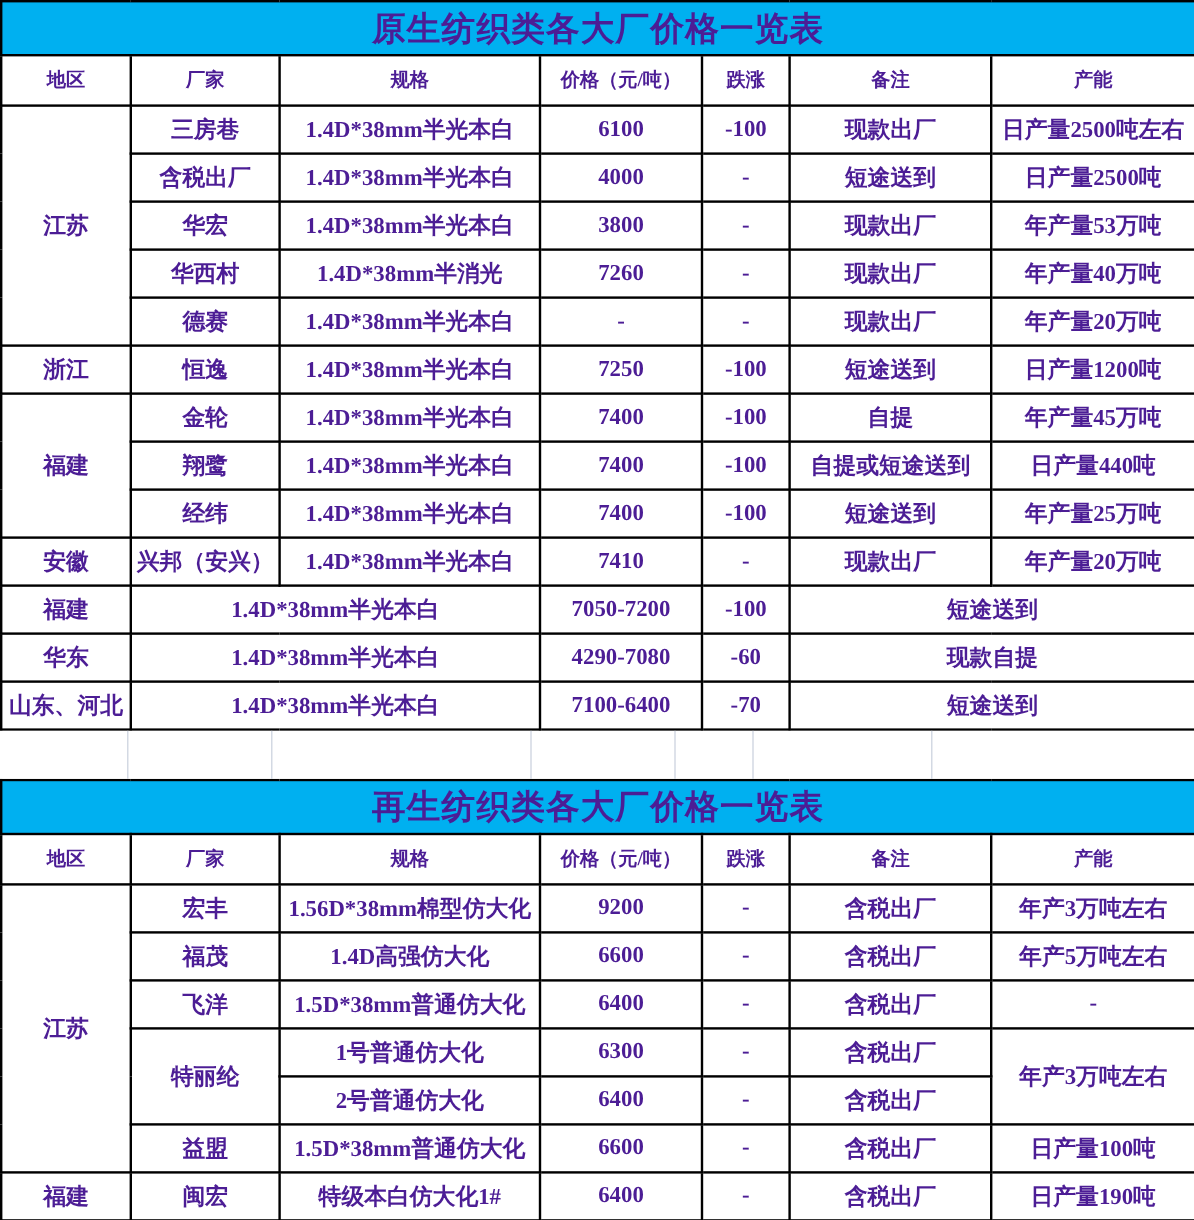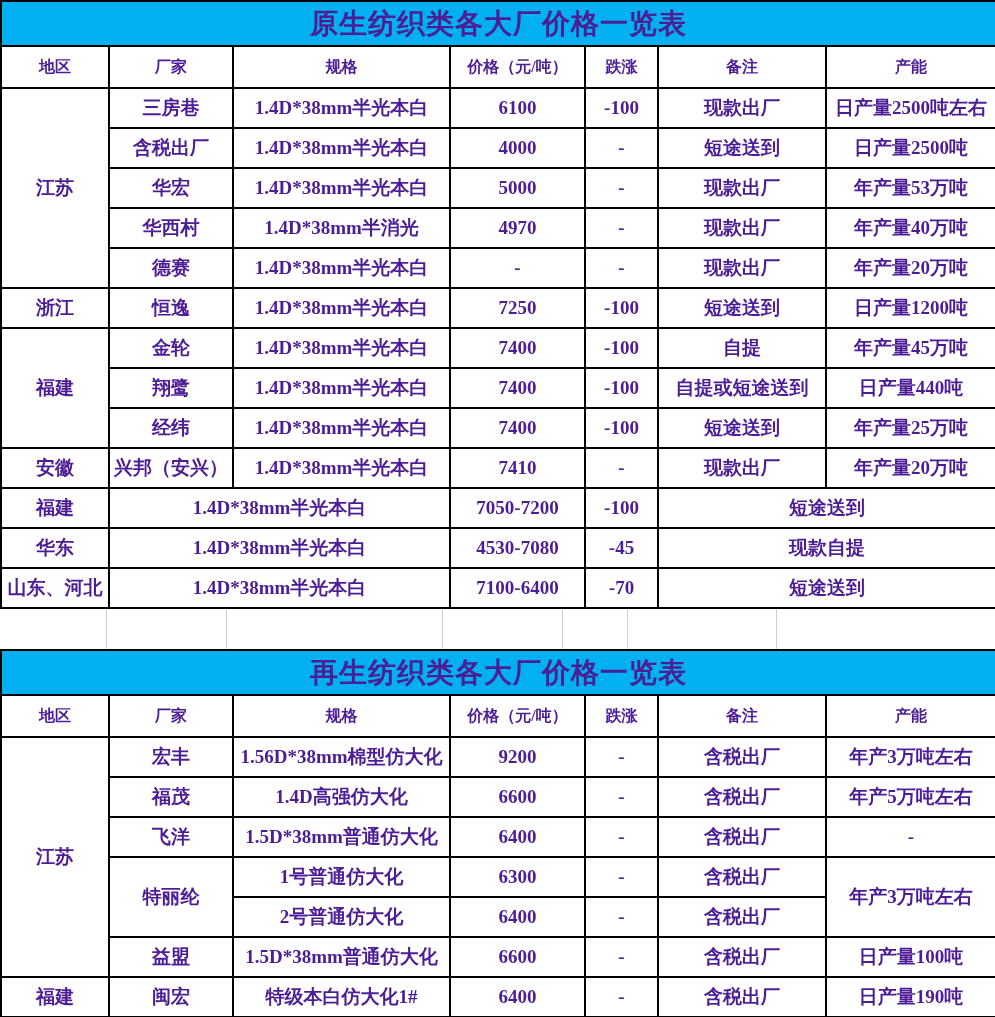--- a/index.html
+++ b/index.html
@@ -87,29 +87,29 @@
       <td>含税出厂</td>
       <td class="spec">1.4D*38mm半光本白</td>
       <td>4000</td>
       <td>-</td>
       <td>短途送到</td>
       <td>日产量2500吨</td>
     </tr>
     <tr class="data-row">
       <td>华宏</td>
       <td class="spec">1.4D*38mm半光本白</td>
-      <td>5000</td>
+      <td>3800</td>
       <td>-</td>
       <td>现款出厂</td>
       <td>年产量53万吨</td>
     </tr>
     <tr class="data-row">
       <td>华西村</td>
       <td class="spec">1.4D*38mm半消光</td>
-      <td>4970</td>
+      <td>7260</td>
       <td>-</td>
       <td>现款出厂</td>
       <td>年产量40万吨</td>
     </tr>
     <tr class="data-row">
       <td>德赛</td>
       <td class="spec">1.4D*38mm半光本白</td>
       <td>-</td>
       <td>-</td>
       <td>现款出厂</td>
@@ -161,22 +161,22 @@
     <tr class="data-row">
       <td>福建</td>
       <td colspan="2">1.4D*38mm半光本白</td>
       <td>7050-7200</td>
       <td>-100</td>
       <td colspan="2">短途送到</td>
     </tr>
     <tr class="data-row">
       <td>华东</td>
       <td colspan="2">1.4D*38mm半光本白</td>
-      <td>4530-7080</td>
-      <td>-45</td>
+      <td>4290-7080</td>
+      <td>-60</td>
       <td colspan="2">现款自提</td>
     </tr>
     <tr class="data-row">
       <td>山东、河北</td>
       <td colspan="2">1.4D*38mm半光本白</td>
       <td>7100-6400</td>
       <td>-70</td>
       <td colspan="2">短途送到</td>
     </tr>
     </tbody>

